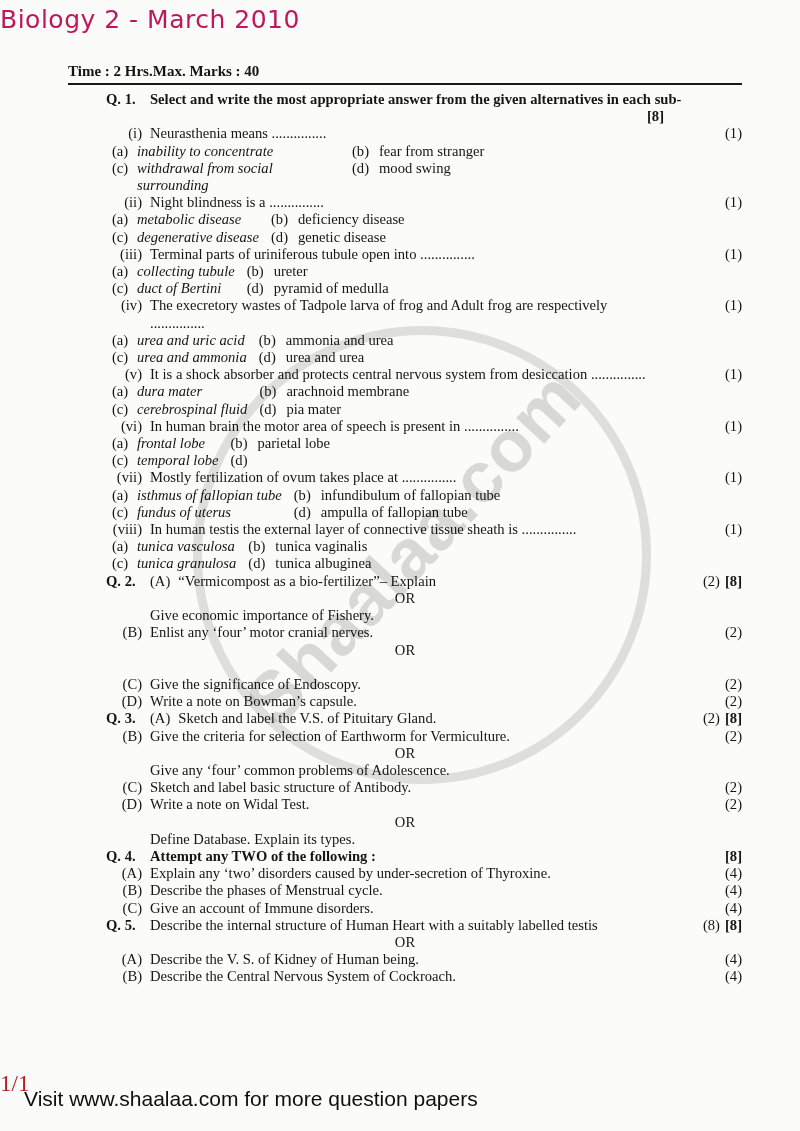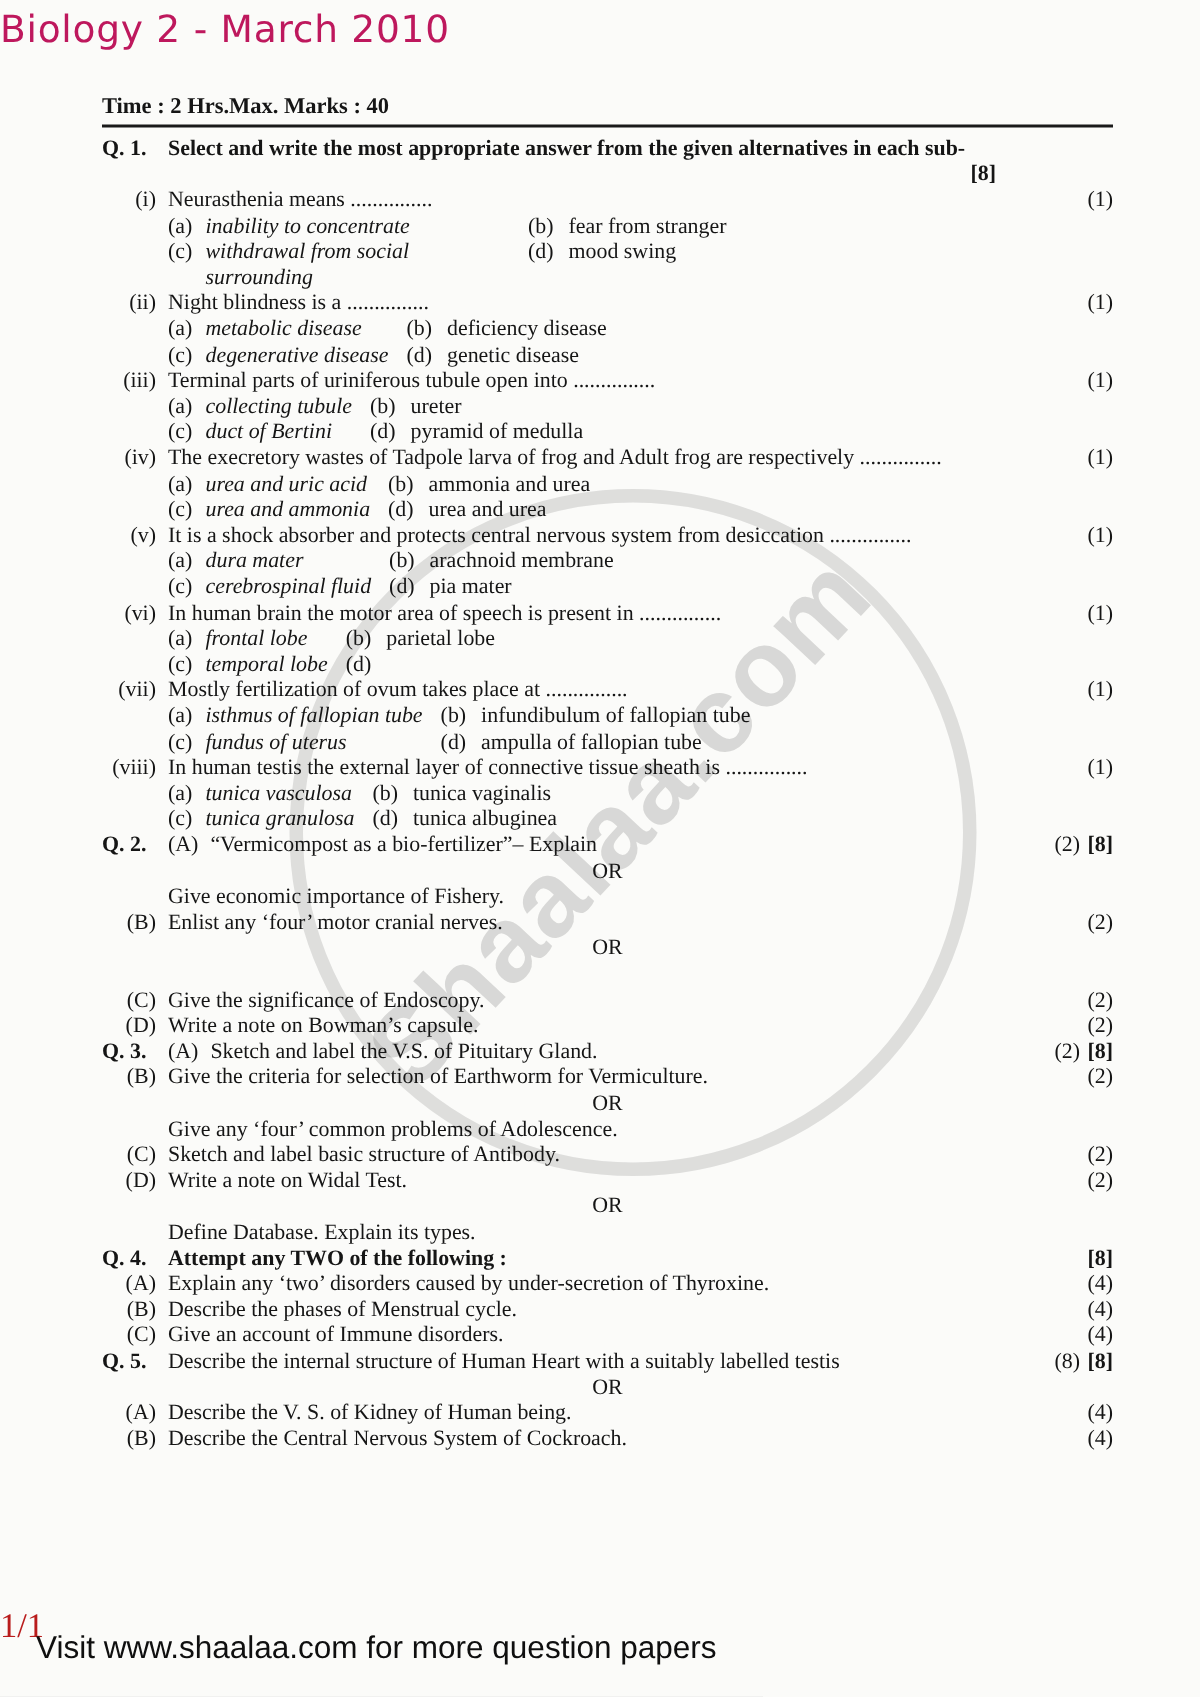--- a/index.html
+++ b/index.html
@@ -25,21 +25,21 @@
     font-family:"DejaVu Sans","Liberation Sans",sans-serif;
     font-size:25px; color:#be185d; letter-spacing:0.5px;
   }
   .header-row {
     position:absolute; top:63px; left:68px; width:674px;
     display:flex; 
     font-weight:bold; font-size:15px;
     border-bottom:2.5px solid #1a1a1a; padding-bottom:3px;
   }
   .content { position:absolute; top:91px; left:68px; width:674px; font-size:14.6px; }
-  .row { display:grid; grid-template-columns:44px 1fr 78px; line-height:17.2px; min-height:17.2px; }
+  .row { display:grid; grid-template-columns:44px 1fr 78px; line-height:17.2px; min-height:17.2px;margin-left:38px; }
   .row.wide { grid-template-columns:44px 1fr; }
   .num  { text-align:right; padding-right:8px; white-space:nowrap; }
   .qlab { font-weight:bold; white-space:nowrap; }
   .marks { text-align:right; white-space:nowrap; }
   .total { font-weight:bold; margin-left:5px; }
   .bold { font-weight:bold; }
   .sub-inline { display:inline-block; margin-right:8px; }
   .or-row { text-align:center; line-height:17.2px; min-height:17.2px; }
   .opts { display:grid; grid-template-columns:44px 25px fit-content(215px) 27px 1fr 40px; line-height:17.2px; }
   .opts .otext.first { padding-right:12px;font-style:italic; }

